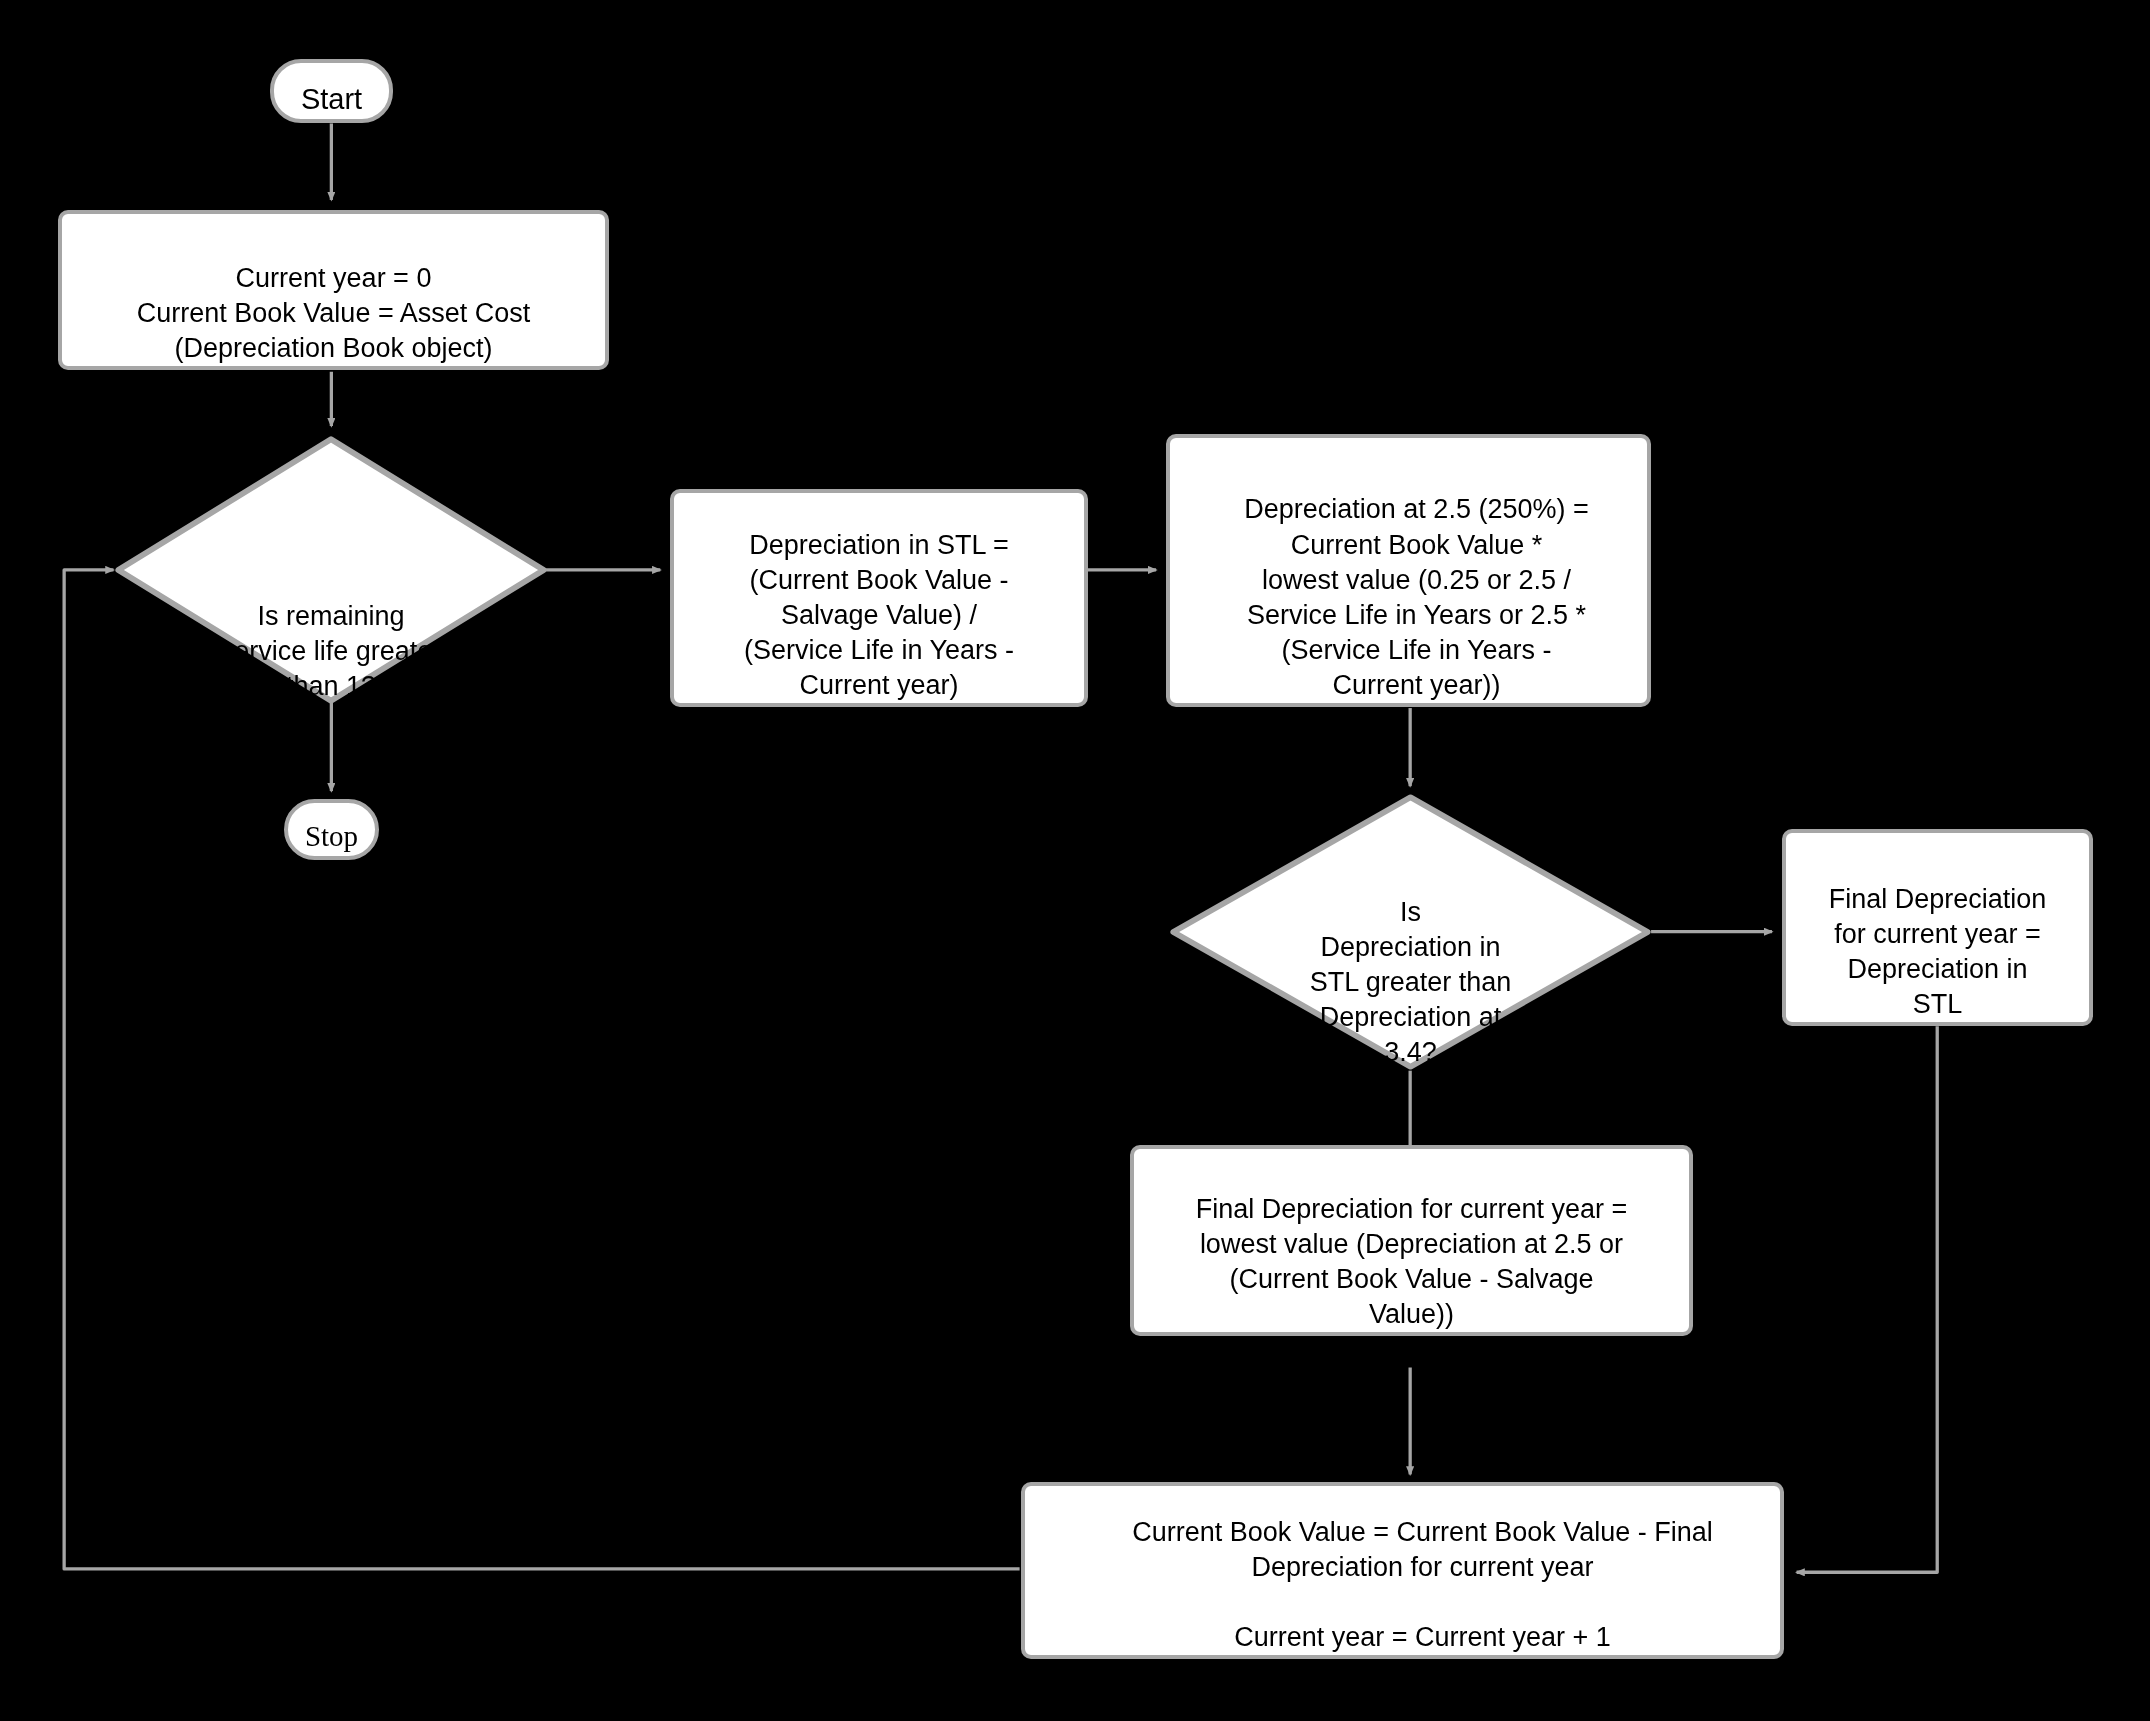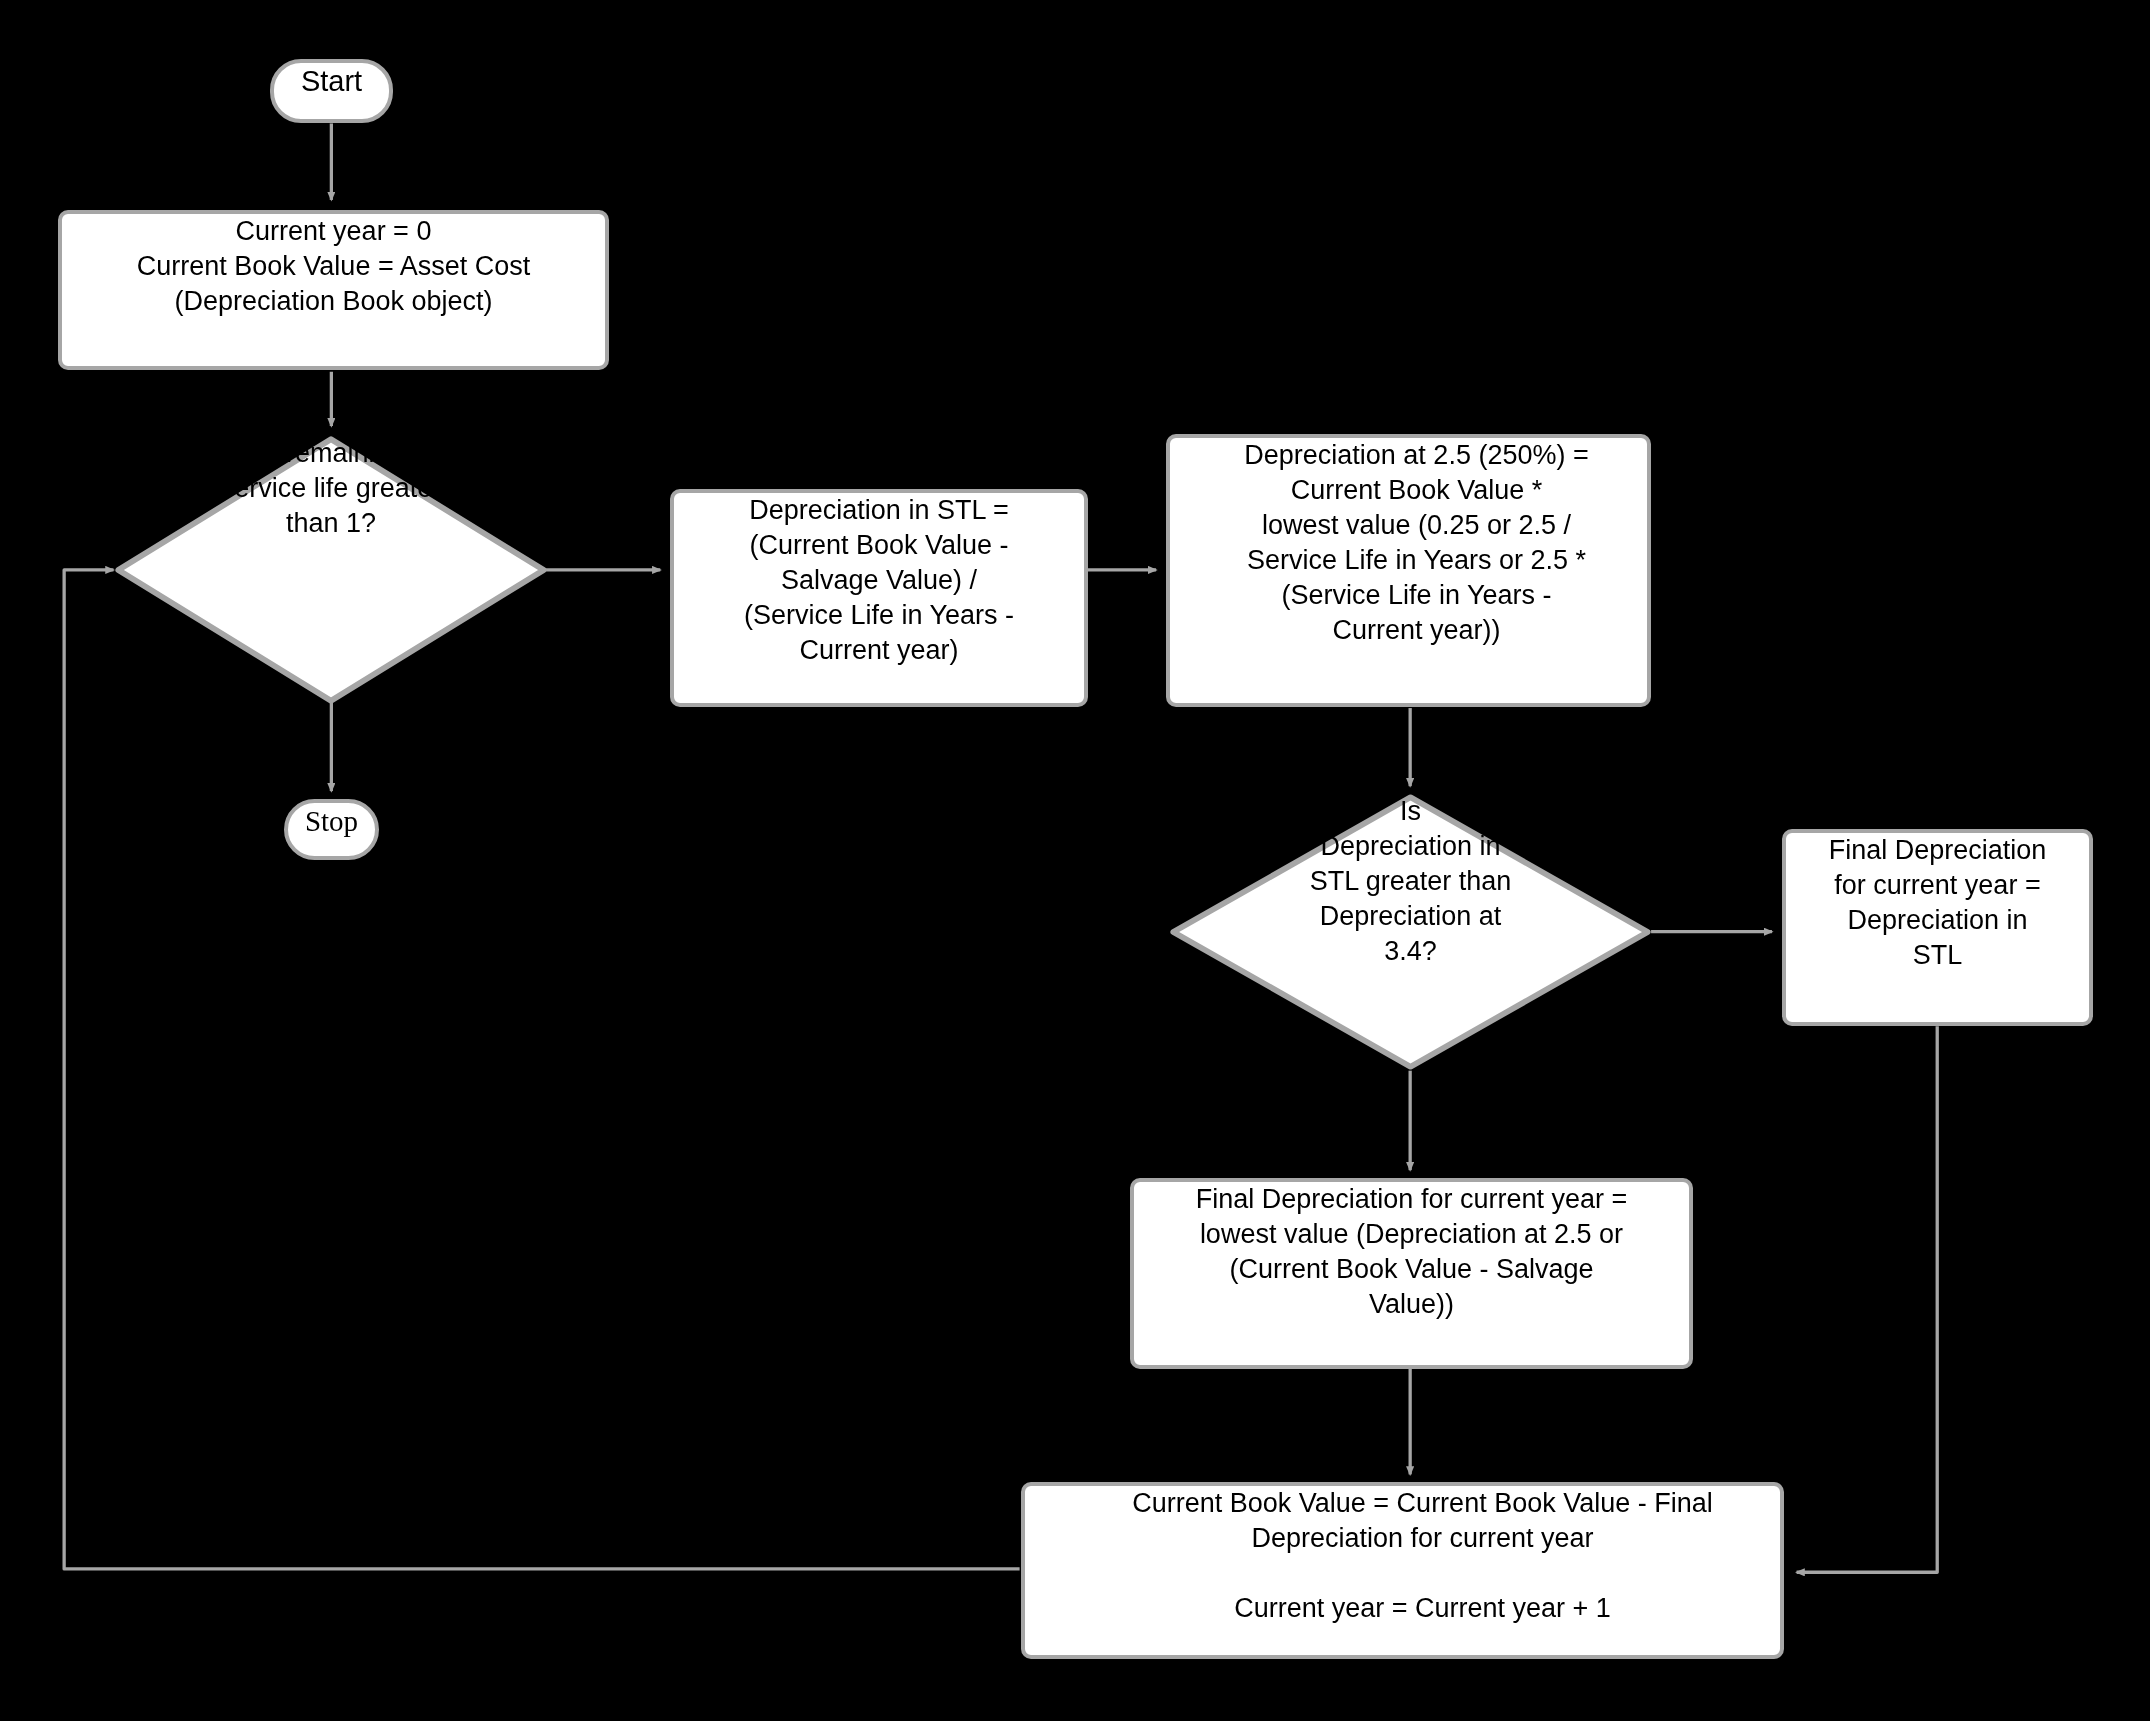--- a/index.html
+++ b/index.html
@@ -23,21 +23,21 @@
     height: 1722px;
     pointer-events: none;
   }
   .node {
     position: absolute;
     box-sizing: border-box;
     background: #ffffff;
     border: 4.1px solid #a6a6a6;
     color: #000000;
     display: flex;
-    align-items: flex-start;
+    align-items: flex-end;
     justify-content: center;
     text-align: center;
     line-height: 1.30;
     font-size: 27px;
     white-space: pre-line;
     z-index: 2;
   }
   .terminator {
     border-radius: 31px;
     font-size: 29px;
@@ -158,21 +158,21 @@
 3.4?</span>
   </div>
 
   <div class="node process" style="left:1782px; top:829px; width:311px; height:197px;">
     <span>Final Depreciation
 for current year =
 Depreciation in
 STL</span>
   </div>
 
-  <div class="node process" style="left:1130px; top:1178px; width:563px; height:191px;">
+  <div class="node process" style="left:1130px; top:1145px; width:563px; height:191px;">
     <span>Final Depreciation for current year =
 lowest value (Depreciation at 2.5 or
 (Current Book Value - Salvage
 Value))</span>
   </div>
 
   <div class="node process" style="left:1021px; top:1482px; width:763px; height:177px;padding-left:40px;">
     <span>Current Book Value = Current Book Value - Final
 Depreciation for current year
 

